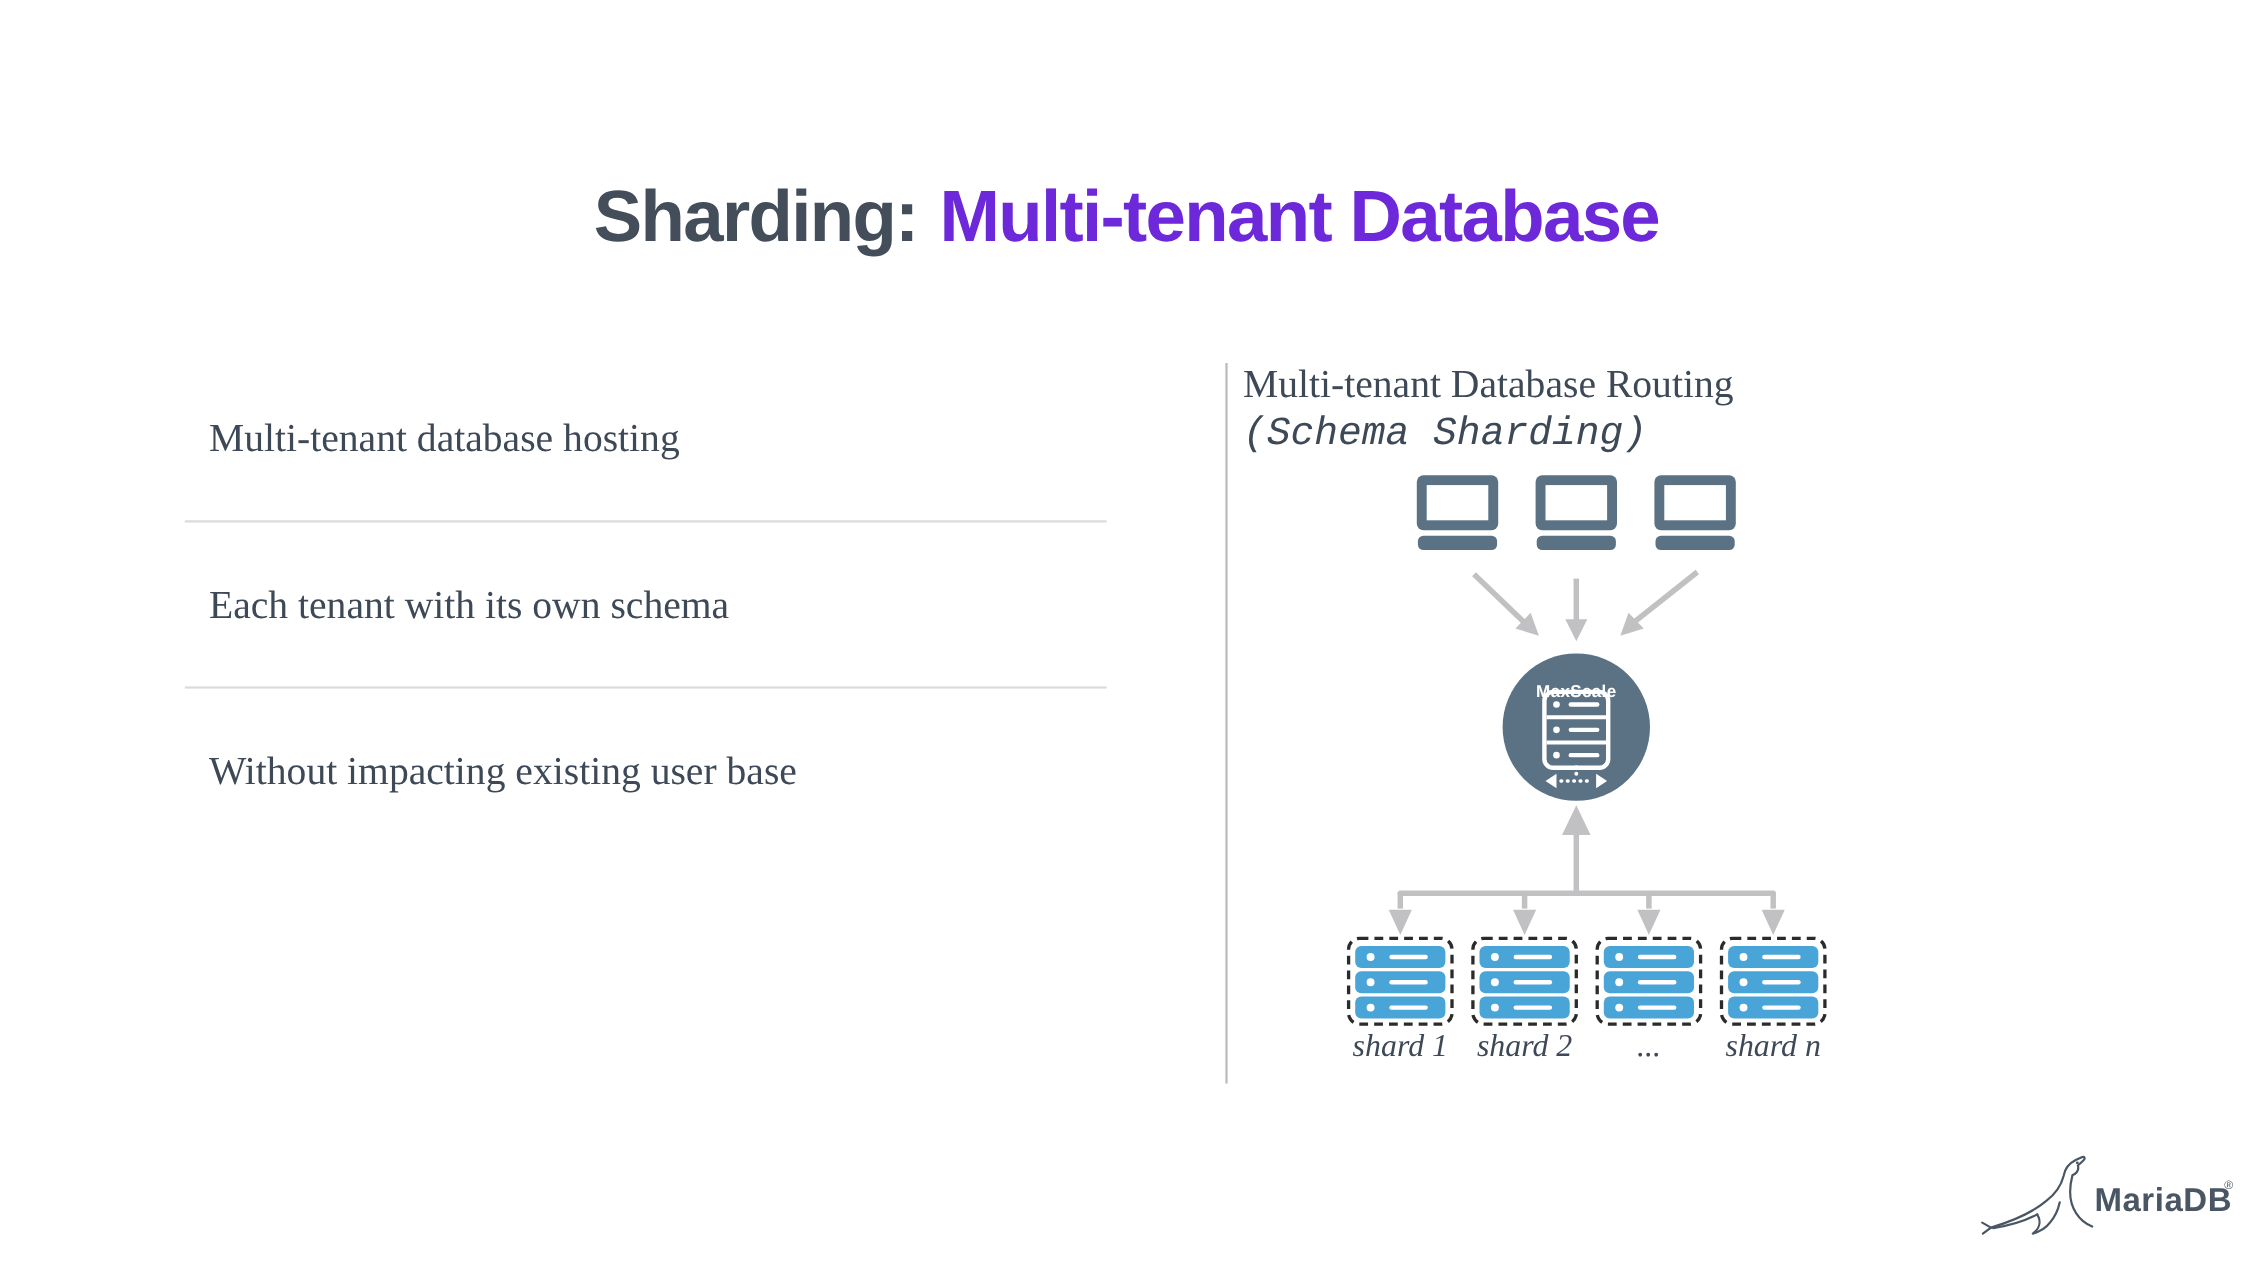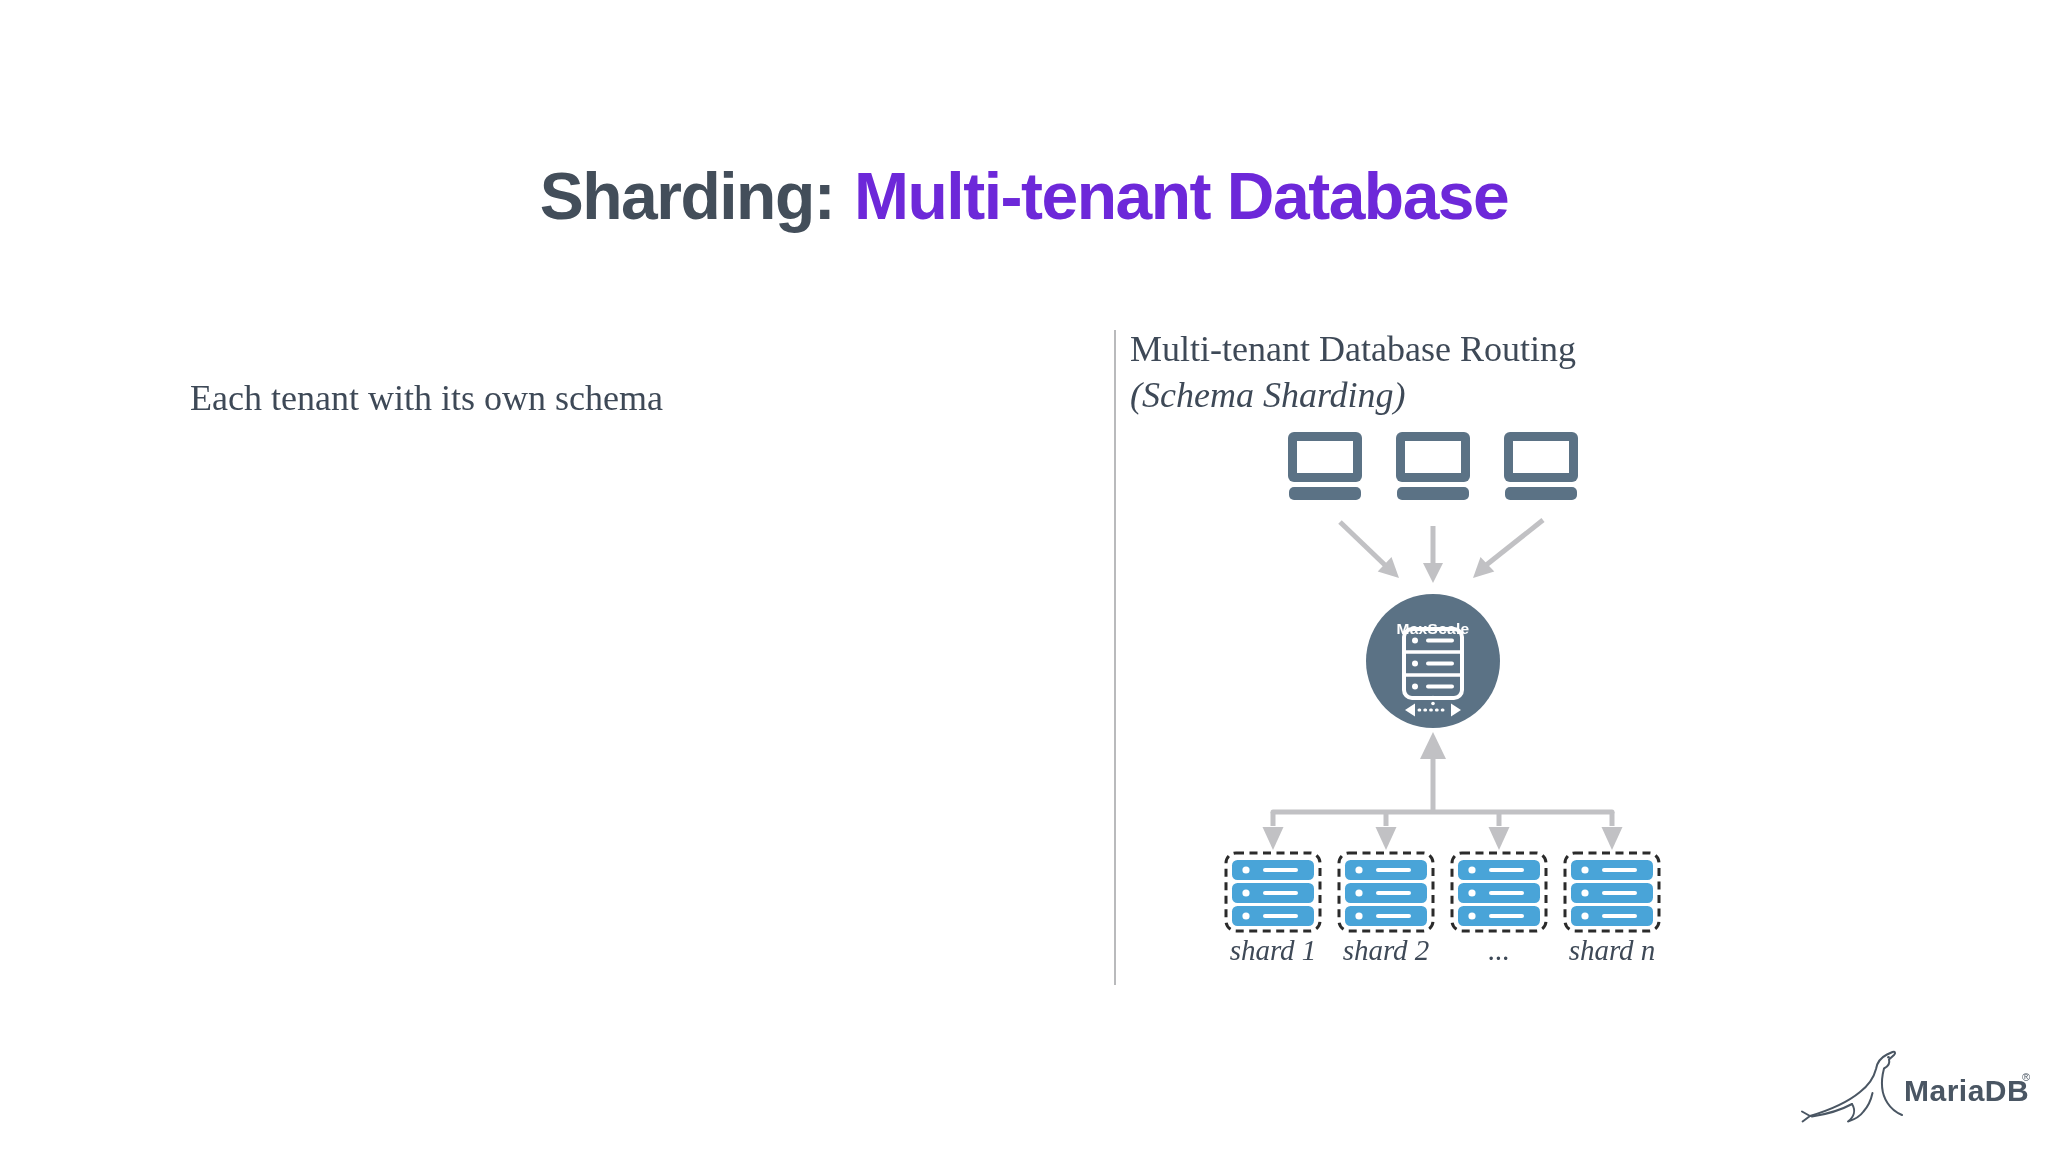--- a/index.html
+++ b/index.html
@@ -26,21 +26,21 @@
   }
   .bullet-row + .bullet-row{border-top:2px solid #dadbde;text-align:center;}
   .v-divider{
     position:absolute;left:1114px;top:330px;width:2px;height:655px;
     background:#b9babc;
   }
   .diagram-heading{
     position:absolute;left:1130px;top:326px;width:600px;
     text-align:left;font-size:36px;line-height:46px;color:#3e4957;
   }
-  .diagram-heading .sub{font-style:italic;}
+  .diagram-heading .sub{font-style:italic;font-family:Liberation Mono, monospace;}
   .diagram-svg{position:absolute;left:1128px;top:420px;}
   .logo-svg{position:absolute;left:1798px;top:1048px;}
   .shard-label{
     font-family:"Liberation Serif","DejaVu Serif",serif;
     font-style:italic;font-size:29px;fill:#3e4957;
   }
   .maxscale-label{
     font-family:"Liberation Sans","DejaVu Sans",sans-serif;
     font-weight:bold;font-size:15.5px;fill:#ffffff;letter-spacing:0.3px;
   }
@@ -55,21 +55,27 @@
 </style>
 </head>
 <body>
 
 <div class="slide-title">
   <span>Sharding:</span><span class="hl">Multi-tenant Database</span>
 </div>
 
 <div class="bullet-list">
   <div class="bullet-row">
+      <span>Multi-tenant database hosting</span>
+    </div>
+  <div class="bullet-row">
       <span>Each tenant with its own schema</span>
+    </div>
+  <div class="bullet-row">
+      <span>Without impacting existing user base</span>
     </div>
 </div>
 
 <div class="v-divider"></div>
 
 <div class="diagram-heading">
   <div>Multi-tenant Database Routing</div>
   <div class="sub">(Schema Sharding)</div>
 </div>
 

